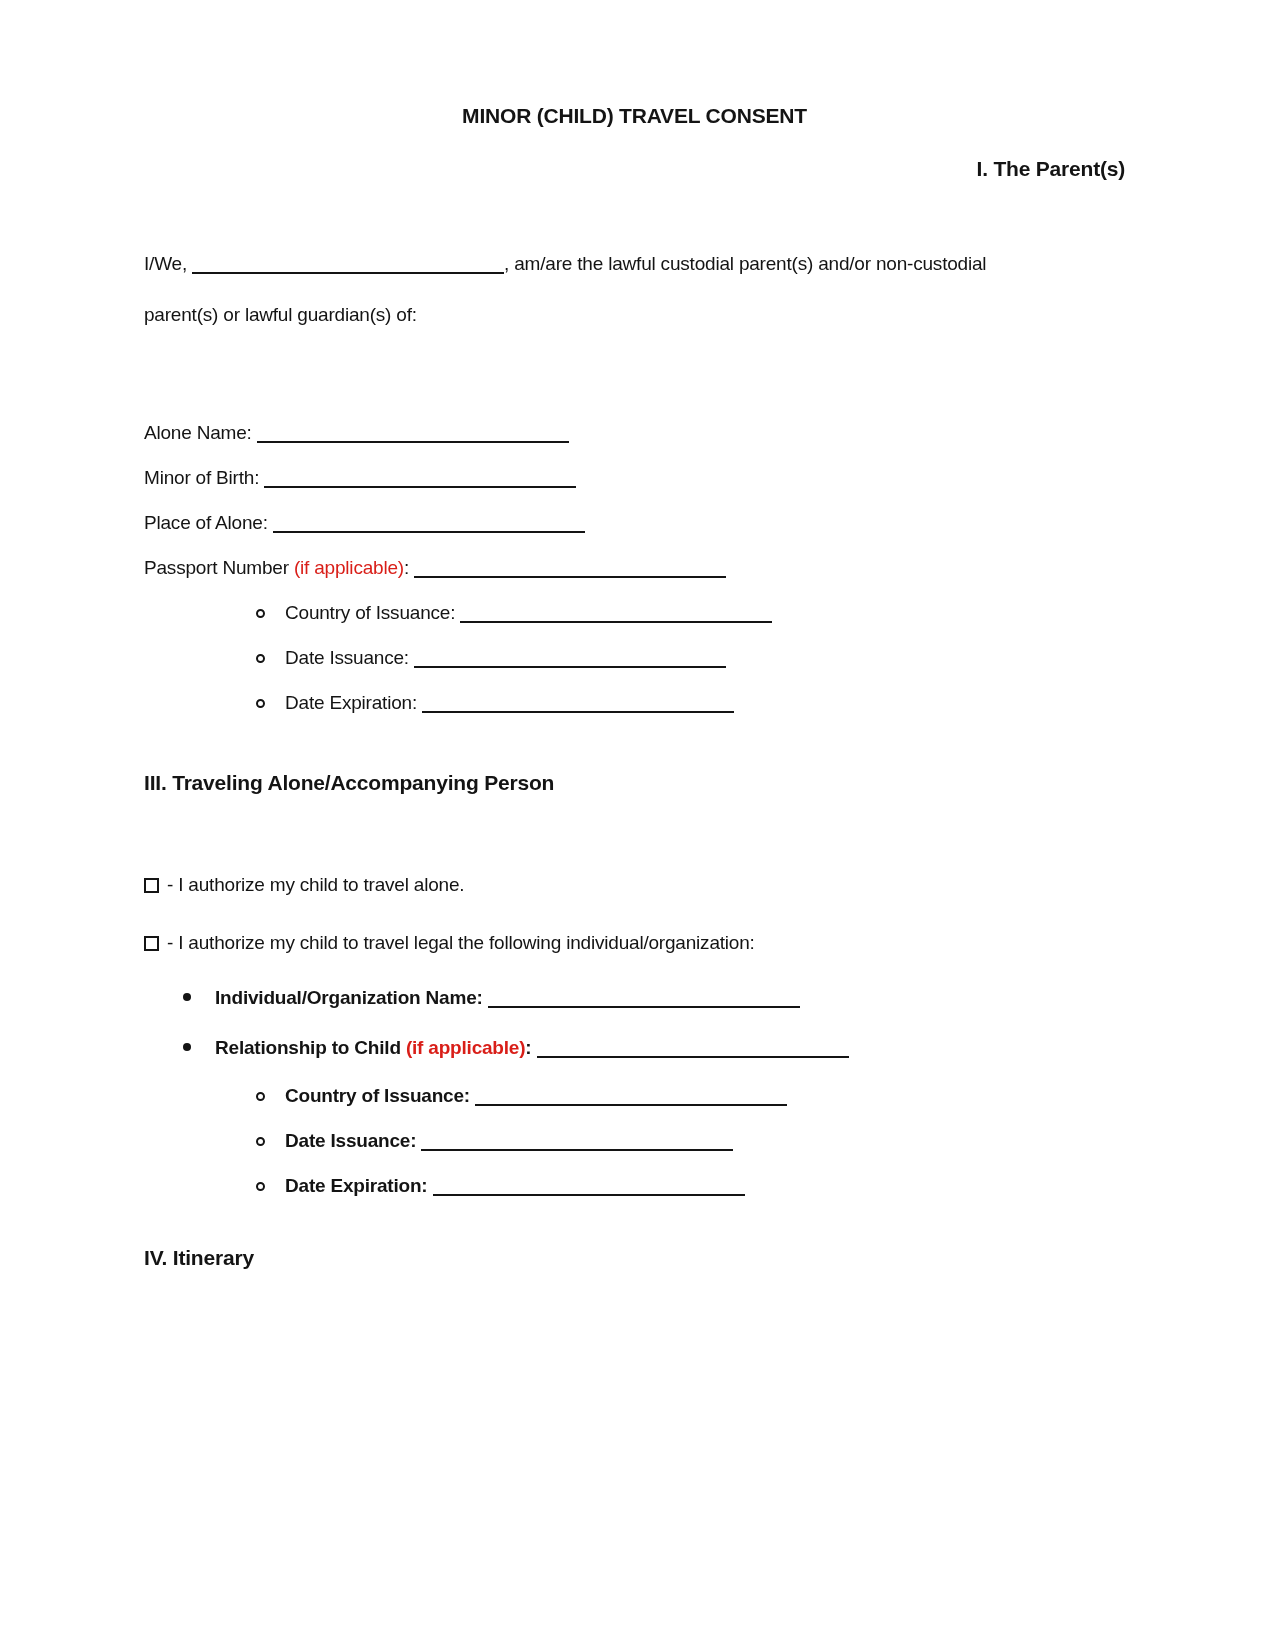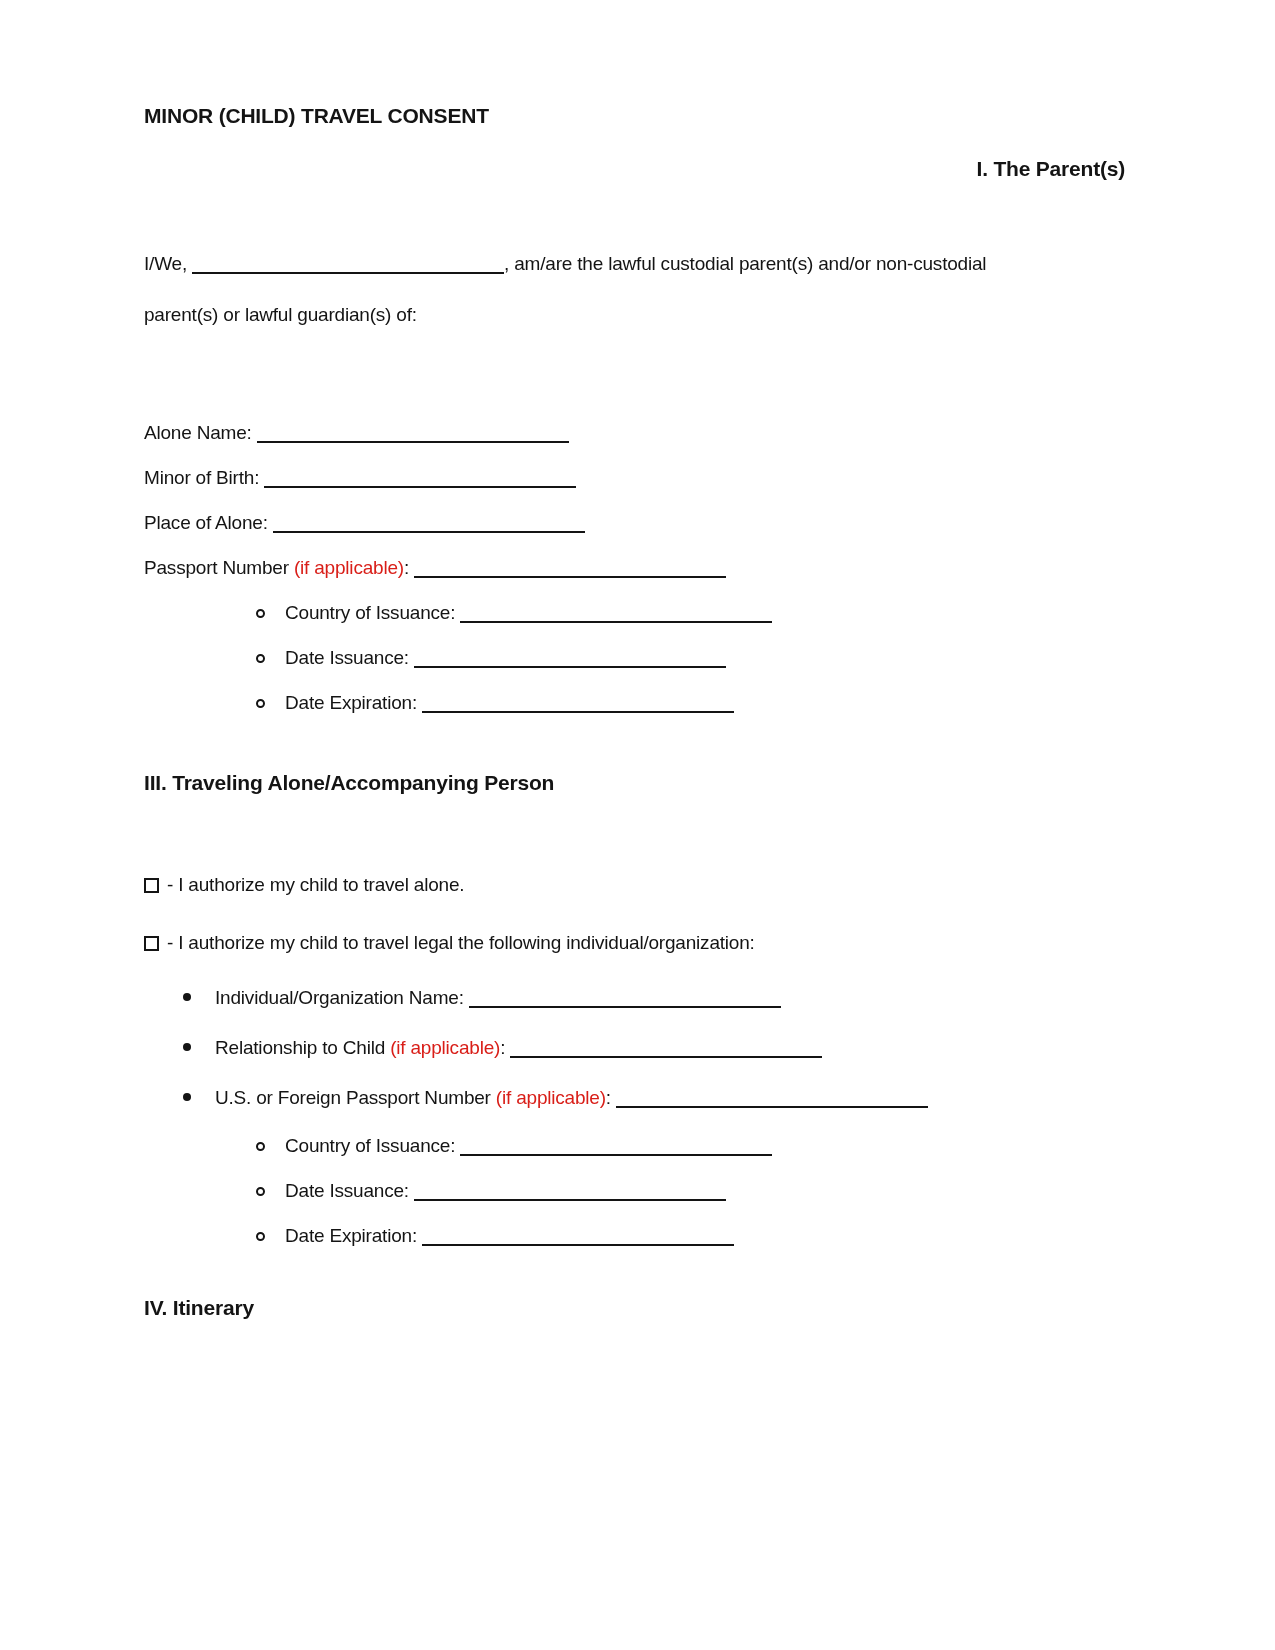--- a/index.html
+++ b/index.html
@@ -11,20 +11,21 @@
     margin: 0 auto;
     background: #ffffff;
     padding: 102px 150px 0 144px;
     font-family: "Liberation Sans", sans-serif;
     font-size: 19px;
     color: var(--ink);
     letter-spacing: -0.2px;
     overflow: hidden;
   }
   .title {
+    text-align: center;
     font-weight: 700;
     font-size: 21px;
     line-height: 27px;
   }
   .heading {
     font-weight: 700;
     font-size: 21px;
     line-height: 27px;
   }
   .h-parents   { margin-top: 26px; text-align: right; }
@@ -53,21 +54,21 @@
     width: 15px;
     height: 15px;
     border: 2px solid var(--ink);
     vertical-align: -2px;
     margin-right: 8px;
     background: #fff;
   }
   .cb-line1 { margin-top: 66px; line-height: 45px; }
   .cb-line2 { margin-top: 13px; line-height: 45px; }
 
-  .bullets { margin-top: 8px; }
+  .bullets { margin-top: 8px; font-weight: bold; }
   .bullet-line { line-height: 50px; padding-left: 39px; white-space: nowrap; }
   .dot {
     display: inline-block;
     width: 8px; height: 8px;
     border-radius: 50%;
     background: var(--ink);
     vertical-align: 3px;
     margin-right: 24px;
   }
   .sub-line { line-height: 45px; padding-left: 112px; white-space: nowrap; }
@@ -145,25 +146,20 @@
   <div class="bullets">
     <div class="bullet-line">
       <span class="dot"></span><span>Individual/Organization Name:</span>
       <span class="blank"></span>
     </div>
     <div class="bullet-line">
       <span class="dot"></span><span>Relationship to Child</span>
       <span class="red">(if applicable)</span><span>:</span>
       <span class="blank"></span>
     </div>
-    <div class="bullet-line">
-      <span class="dot"></span><span>U.S. or Foreign Passport Number</span>
-      <span class="red">(if applicable)</span><span>:</span>
-      <span class="blank"></span>
-    </div>
     <div class="sub-line">
       <span class="circ"></span><span>Country of Issuance:</span>
       <span class="blank"></span>
     </div>
     <div class="sub-line">
       <span class="circ"></span><span>Date Issuance:</span>
       <span class="blank"></span>
     </div>
     <div class="sub-line">
       <span class="circ"></span><span>Date Expiration:</span>

